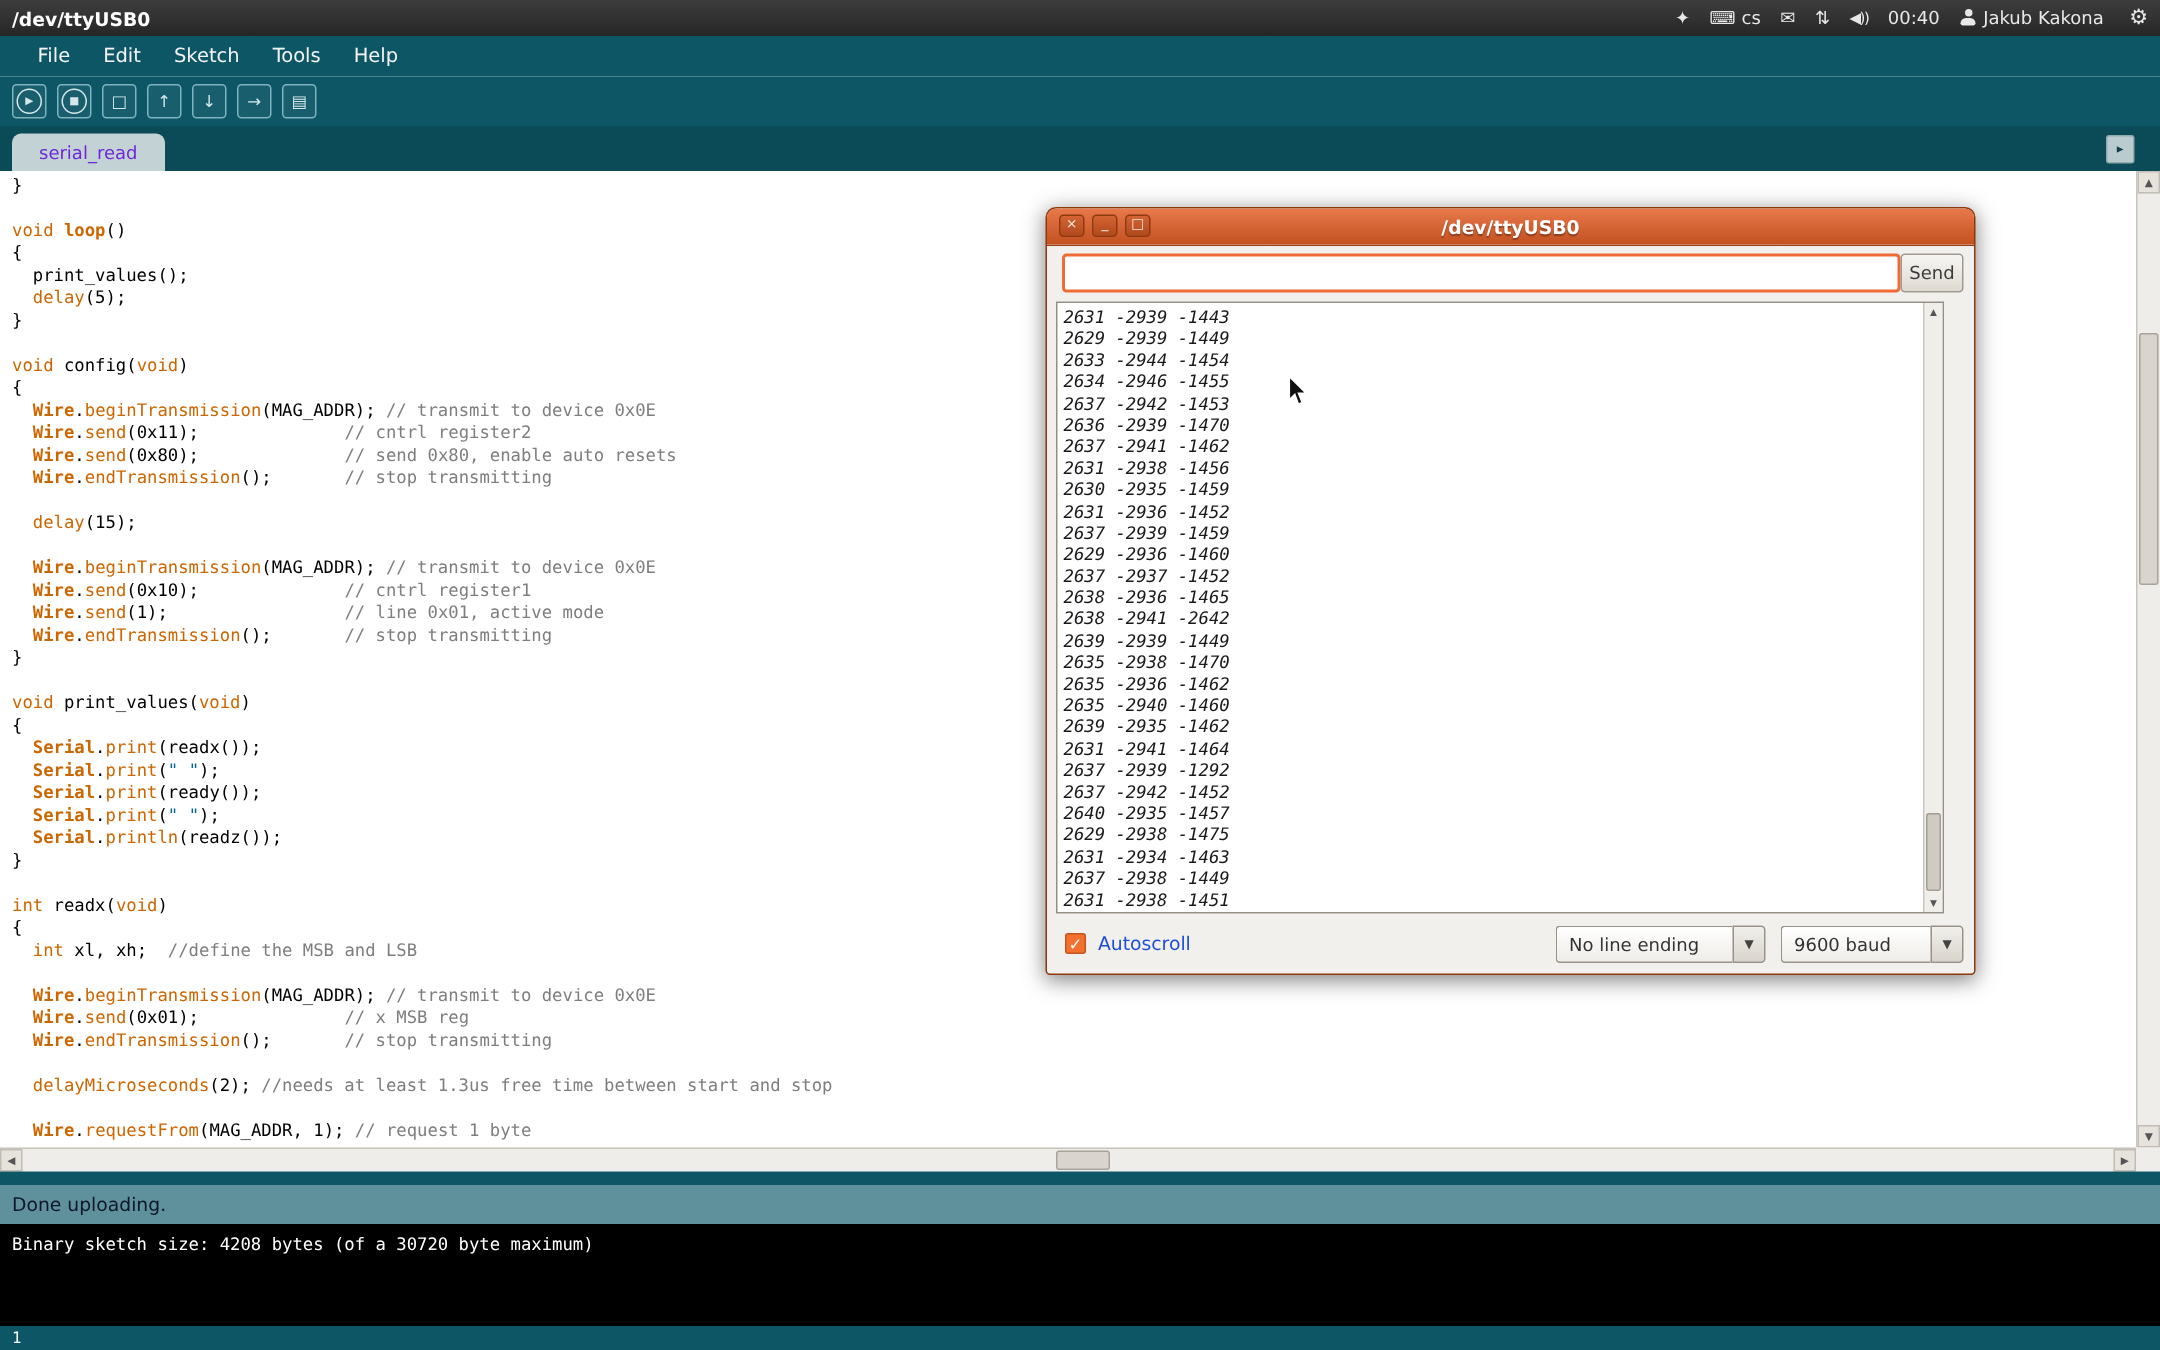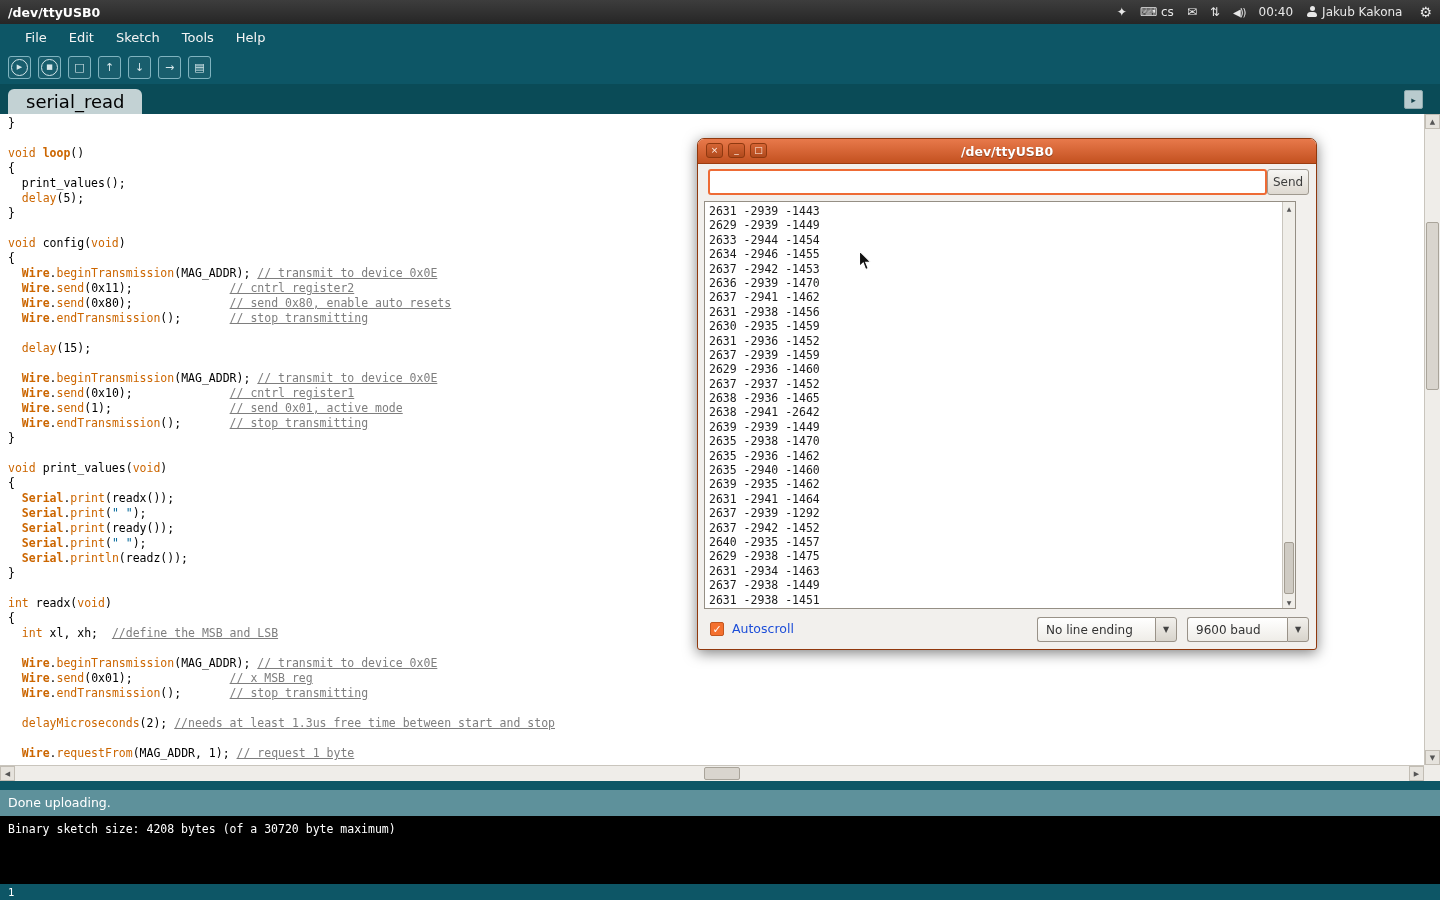--- a/index.html
+++ b/index.html
@@ -26,50 +26,50 @@
 
   #toolbar{position:absolute;left:0;top:51px;width:1440px;height:33px;background:#0d5666;
     display:flex;align-items:center;gap:7px;padding-left:8px;box-sizing:border-box;}
   .tool-btn{width:21px;height:21px;border:1px solid #7fb3bf;border-radius:3px;display:flex;align-items:center;
     justify-content:center;color:#d6e7ea;font-size:10px;background:rgba(255,255,255,0.05);cursor:default;}
   .tool-btn .circle{width:15px;height:15px;border:1px solid #d6e7ea;border-radius:50%;display:flex;
     align-items:center;justify-content:center;font-size:7px;line-height:1;}
   .tool-btn .glyph{font-size:11px;line-height:1;}
 
   #tab-bar{position:absolute;left:0;top:84px;width:1440px;height:30px;background:#0a4b57;}
-  #tab-active{position:absolute;left:8px;bottom:0;height:25px;padding:0 18px;background:#c3d2d4;color:#000000;
-    font-size:18px;display:flex;align-items:center;border-radius:6px 6px 0 0;}
+  #tab-active{position:absolute;left:8px;bottom:0;height:25px;padding:0 18px;background:#c3d2d4;color:#6d28d9;
+    font-size:12px;display:flex;align-items:center;border-radius:6px 6px 0 0;}
   #tab-menu-btn{position:absolute;right:17px;top:6px;width:17px;height:17px;background:#b9cbce;
     border:1px solid #8fa9ad;border-radius:2px;color:#123f48;font-size:9px;display:flex;align-items:center;justify-content:center;}
 
   
   #editor{position:absolute;left:0;top:114px;width:1424px;height:651px;background:#ffffff;overflow:hidden;}
   #code-area{padding:2px 0 0 8px;font-size:11.5px;line-height:15px;}
   .code-line{white-space:pre;height:15px;color:#000;}
   .tp{color:#000;}
   .tk{color:#cc6600;}
   .tf{color:#cc6600;font-weight:bold;}
-  .tc{color:#7e7e7e;text-decoration:underline;}
+  .tc{color:#7e7e7e;}
   .ts{color:#006699;}
 
   
   #v-scroll{position:absolute;right:0;top:114px;width:16px;height:651px;background:#efede9;border-left:1px solid #c9c5bd;box-sizing:border-box;}
   .sb-btn{position:absolute;left:0;width:15px;height:15px;display:flex;align-items:center;justify-content:center;
     font-size:7px;color:#555;background:#e6e3dd;border:1px solid #c2bdb4;box-sizing:border-box;}
   #v-scroll .up{top:0;}
   #v-scroll .down{bottom:0;}
   #v-thumb{position:absolute;left:1px;top:108px;width:13px;height:168px;background:#d9d5ce;border:1px solid #a9a49a;border-radius:2px;box-sizing:border-box;}
   #h-scroll{position:absolute;left:0;top:765px;width:1424px;height:16px;background:#efede9;border-top:1px solid #c9c5bd;box-sizing:border-box;}
   #h-scroll .left{left:0;top:0;}
   #h-scroll .right{left:auto;right:0;top:0;}
   #h-thumb{position:absolute;left:704px;top:1px;width:36px;height:13px;background:#d9d5ce;border:1px solid #a9a49a;border-radius:2px;box-sizing:border-box;}
   #scroll-corner{position:absolute;right:0;top:765px;width:16px;height:16px;background:#efede9;}
 
   #teal-filler{position:absolute;left:0;top:781px;width:1440px;height:9px;background:#0d5666;}
-  #status-bar{position:absolute;left:0;top:790px;width:1440px;height:26px;background:#5e919b;color:#ffffff;
+  #status-bar{position:absolute;left:0;top:790px;width:1440px;height:26px;background:#5e919b;color:#0f172a;
     font-size:12.5px;line-height:26px;padding-left:8px;box-sizing:border-box;}
   #console{position:absolute;left:0;top:816px;width:1440px;height:68px;background:#000;color:#fff;
     font-size:11.5px;padding:6px 8px;box-sizing:border-box;}
   #footer{position:absolute;left:0;top:884px;width:1440px;height:16px;background:#0d5666;color:#fff;
     font-size:10.5px;line-height:16px;padding-left:8px;box-sizing:border-box;}
 
   
   #serial-win{position:absolute;left:697px;top:138px;width:620px;height:512px;background:#f2f0ed;
     border:1px solid #90380d;border-radius:7px 7px 3px 3px;box-shadow:0 3px 14px rgba(0,0,0,0.5);z-index:20;box-sizing:border-box;}
   #serial-titlebar{position:relative;height:24px;border-radius:6px 6px 0 0;
@@ -77,21 +77,21 @@
   #serial-title{position:absolute;left:0;top:0;width:100%;height:24px;display:flex;align-items:center;justify-content:center;
     color:#fff;font-weight:bold;font-size:12.5px;text-shadow:0 1px 1px rgba(0,0,0,0.35);}
   #win-buttons{position:absolute;left:8px;top:4px;display:flex;gap:5px;z-index:2;}
   .win-btn{width:17px;height:15px;border-radius:3px;background:linear-gradient(#d56434,#b04a1d);
     border:1px solid #8f3910;color:#ffefe6;font-size:9px;display:flex;align-items:center;justify-content:center;line-height:1;box-sizing:border-box;}
   #serial-input{position:absolute;left:10px;top:30px;width:547px;height:22px;border:2px solid #ee6b35;border-radius:3px;
     background:#fff;font-size:12px;padding:0 4px;outline:none;}
   #send-btn{position:absolute;left:569px;top:30px;width:42px;height:26px;background:linear-gradient(#f7f6f4,#ded9d1);
     border:1px solid #9f998f;border-radius:3px;color:#3c3c3c;font-size:12px;display:flex;align-items:center;justify-content:center;box-sizing:border-box;}
   #monitor-area{position:absolute;left:6px;top:62px;width:592px;height:408px;background:#fff;border:1px solid #958f85;box-sizing:border-box;overflow:hidden;}
-  #serial-output{padding:2px 0 0 4px;font-size:11.5px;line-height:14.4px;color:#1a1a1a;}
+  #serial-output{padding:2px 0 0 4px;font-size:11.5px;line-height:14.4px;color:#1a1a1a;font-style:italic;}
   .serial-line{white-space:pre;height:14.4px;}
   .mon-scroll{position:absolute;right:0;top:0;width:13px;height:406px;background:#f0eee9;border-left:1px solid #c9c5bd;box-sizing:border-box;}
   .mon-sb-btn{position:absolute;left:0;width:12px;height:12px;display:flex;align-items:center;justify-content:center;font-size:6px;color:#555;}
   .mon-sb-btn.down{bottom:0;}
   .mon-sb-thumb{position:absolute;left:1px;top:340px;width:10px;height:52px;background:#cfcbc3;border:1px solid #a49e93;border-radius:2px;box-sizing:border-box;}
   #autoscroll-row{position:absolute;left:0;top:478px;width:620px;height:26px;}
   #autoscroll-checkbox{position:absolute;left:12px;top:5px;width:14px;height:14px;border:1px solid #c2561f;border-radius:2px;
     background:#fff;color:#fff;font-size:11px;display:flex;align-items:center;justify-content:center;box-sizing:border-box;}
   #autoscroll-checkbox.checked{background:#f4702e;}
   #autoscroll-label{position:absolute;left:34px;top:4px;font-size:12.5px;color:#1d4ed8;}
@@ -181,21 +181,21 @@
         <div class="code-line"><span class="tp">{</span></div>
         <div class="code-line"><span class="tp">  </span><span class="tf">Wire</span><span class="tp">.</span><span class="tk">beginTransmission</span><span class="tp">(MAG_ADDR); </span><span class="tc">// transmit to device 0x0E</span></div>
         <div class="code-line"><span class="tp">  </span><span class="tf">Wire</span><span class="tp">.</span><span class="tk">send</span><span class="tp">(0x11);              </span><span class="tc">// cntrl register2</span></div>
         <div class="code-line"><span class="tp">  </span><span class="tf">Wire</span><span class="tp">.</span><span class="tk">send</span><span class="tp">(0x80);              </span><span class="tc">// send 0x80, enable auto resets</span></div>
         <div class="code-line"><span class="tp">  </span><span class="tf">Wire</span><span class="tp">.</span><span class="tk">endTransmission</span><span class="tp">();       </span><span class="tc">// stop transmitting</span></div>
         <div class="code-line">&nbsp;</div>
         <div class="code-line"><span class="tp">  </span><span class="tk">delay</span><span class="tp">(15);</span></div>
         <div class="code-line">&nbsp;</div>
         <div class="code-line"><span class="tp">  </span><span class="tf">Wire</span><span class="tp">.</span><span class="tk">beginTransmission</span><span class="tp">(MAG_ADDR); </span><span class="tc">// transmit to device 0x0E</span></div>
         <div class="code-line"><span class="tp">  </span><span class="tf">Wire</span><span class="tp">.</span><span class="tk">send</span><span class="tp">(0x10);              </span><span class="tc">// cntrl register1</span></div>
-        <div class="code-line"><span class="tp">  </span><span class="tf">Wire</span><span class="tp">.</span><span class="tk">send</span><span class="tp">(1);                 </span><span class="tc">// send 0x01, active mode</span></div>
+        <div class="code-line"><span class="tp">  </span><span class="tf">Wire</span><span class="tp">.</span><span class="tk">send</span><span class="tp">(1);                 </span><span class="tc">// line 0x01, active mode</span></div>
         <div class="code-line"><span class="tp">  </span><span class="tf">Wire</span><span class="tp">.</span><span class="tk">endTransmission</span><span class="tp">();       </span><span class="tc">// stop transmitting</span></div>
         <div class="code-line"><span class="tp">}</span></div>
         <div class="code-line">&nbsp;</div>
         <div class="code-line"><span class="tk">void</span><span class="tp"> print_values(</span><span class="tk">void</span><span class="tp">)</span></div>
         <div class="code-line"><span class="tp">{</span></div>
         <div class="code-line"><span class="tp">  </span><span class="tf">Serial</span><span class="tp">.</span><span class="tk">print</span><span class="tp">(readx());</span></div>
         <div class="code-line"><span class="tp">  </span><span class="tf">Serial</span><span class="tp">.</span><span class="tk">print</span><span class="tp">(</span><span class="ts">" "</span><span class="tp">);</span></div>
         <div class="code-line"><span class="tp">  </span><span class="tf">Serial</span><span class="tp">.</span><span class="tk">print</span><span class="tp">(ready());</span></div>
         <div class="code-line"><span class="tp">  </span><span class="tf">Serial</span><span class="tp">.</span><span class="tk">print</span><span class="tp">(</span><span class="ts">" "</span><span class="tp">);</span></div>
         <div class="code-line"><span class="tp">  </span><span class="tf">Serial</span><span class="tp">.</span><span class="tk">println</span><span class="tp">(readz());</span></div>

